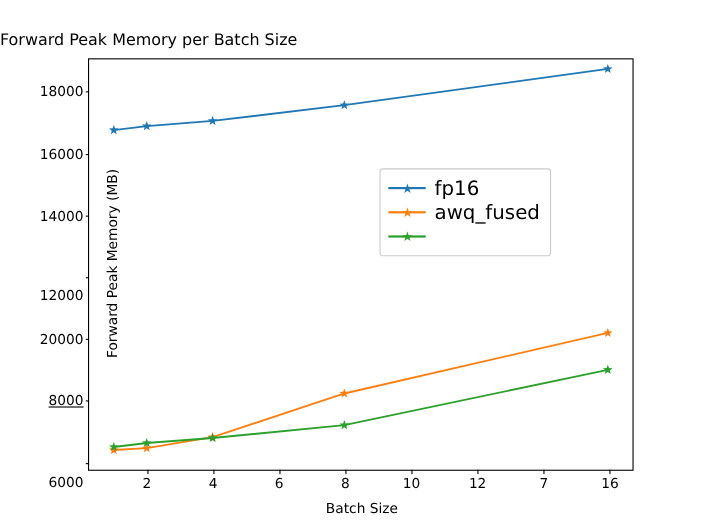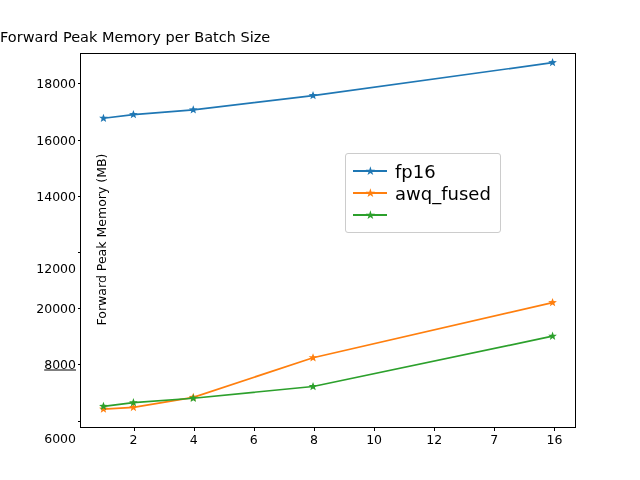--- a/index.html
+++ b/index.html
@@ -53,20 +53,21 @@
 </style>
 </head>
 <body>
 
 <div id="figure">
 
   <div id="chart-title">Forward Peak Memory per Batch Size</div>
 
   <div id="plot-area">
     <div id="ylabel">Forward Peak Memory (MB)</div>
+    <div id="xlabel">Batch Size</div>
     <div id="y-ticks">
         <div class="ytick" style="top: 384px;">6000</div>
         <div class="ytick-mark" style="top: 366.573px;"></div>
         <div class="ytick" style="top: 310.393px; text-decoration: underline;">8000</div>
         <div class="ytick-mark" style="top: 310.393px;"></div>
         <div class="ytick" style="top: 254.213px;">20000</div>
         <div class="ytick-mark" style="top: 254.213px;"></div>
         <div class="ytick" style="top: 214px; text-align: right;">12000</div>
         <div class="ytick-mark" style="top: 198.034px;"></div>
         <div class="ytick" style="top: 141.854px; margin-left: 11px;">14000</div>

